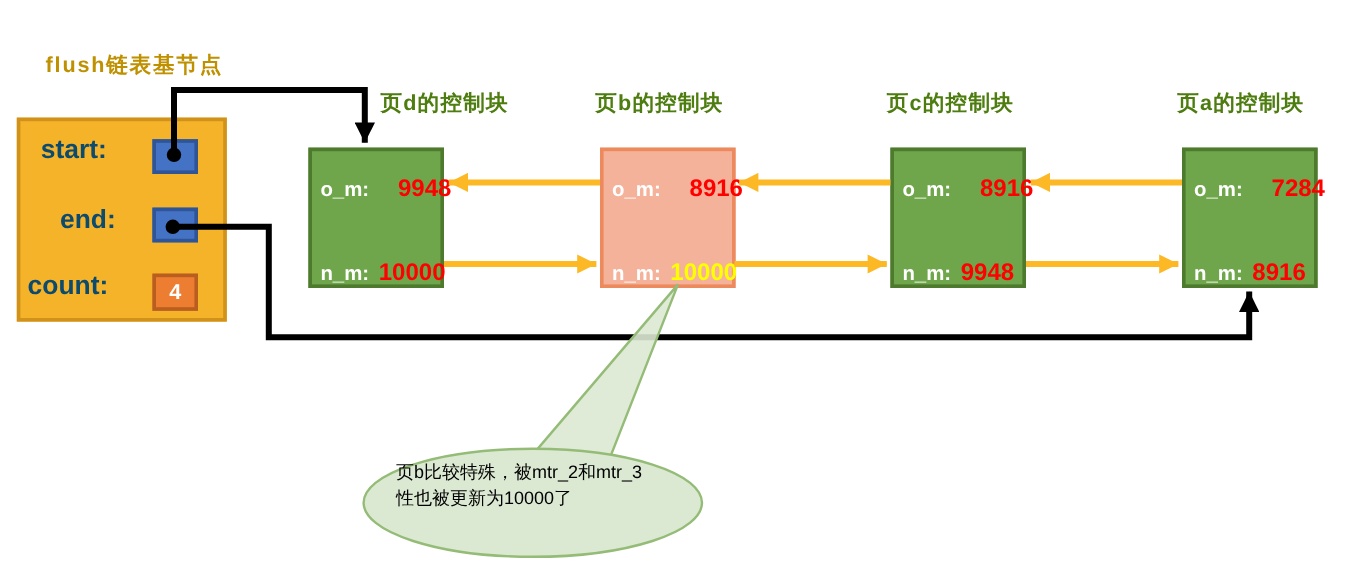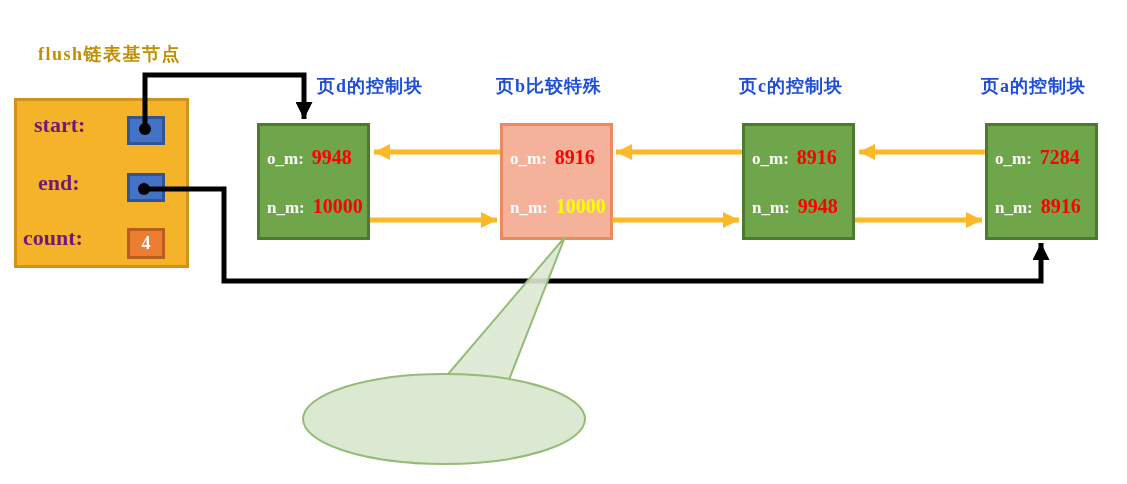--- a/index.html
+++ b/index.html
@@ -1,55 +1,55 @@
 <!DOCTYPE html>
 <html><head>
 <meta charset="utf-8">
 <style>
   html,body{margin:0;padding:0;background:#ffffff;}
   .canvas{
     position:relative;width:1127px;height:484px;background:#ffffff;
-    font-family:Liberation Serif, serif;overflow:hidden;
+    font-family:Liberation Sans, sans-serif;overflow:hidden;
   }
   .diagram-title{
     position:absolute;left:38px;top:42px;font-size:18px;font-weight:bold;
     color:#BF9000;letter-spacing:1.5px;z-index:2;white-space:nowrap;
   }
   .base-node{
     position:absolute;left:14px;top:98px;width:175px;height:170px;
     background:#F5B32A;border:3px solid #D0921B;box-sizing:border-box;z-index:2;
   }
-  .flabel{position:absolute;color:#701a75;font-weight:bold;font-size:22px;white-space:nowrap;}
+  .flabel{position:absolute;color:#0c4a6e;font-weight:bold;font-size:22px;white-space:nowrap;}
   .flabel.start{left:17px;top:11px;}
-  .flabel.end{left:21px;top:69px;}
+  .flabel.end{left:33px;top:69px;}
   .flabel.count{left:6px;top:124px;}
   .ptr-box{
     position:absolute;width:38px;height:29px;background:#4472C4;
     border:3px solid #2F5597;box-sizing:border-box;
   }
   .ptr-box.start{left:110px;top:15px;}
   .ptr-box.end{left:110px;top:72px;}
   .count-box{
     position:absolute;left:110px;top:127px;width:38px;height:31px;
     background:#ED7D31;border:3px solid #B85E1F;box-sizing:border-box;
     color:#fff;font-weight:bold;font-size:18px;
     display:flex;align-items:center;justify-content:center;
   }
   .block-label{
-    position:absolute;top:74px;font-size:18px;font-weight:bold;color:#1d4ed8;
+    position:absolute;top:74px;font-size:18px;font-weight:bold;color:#4d7c0f;
     letter-spacing:1px;white-space:nowrap;z-index:2;
   }
   .block{
     position:absolute;top:123px;width:113px;height:117px;box-sizing:border-box;z-index:2;
   }
   .block.green{background:#6FA64B;border:3px solid #4E7A2E;}
   .block.salmon{background:#F5B29A;border:3px solid #ED8A5D;}
   .brow{position:absolute;left:7px;display:flex;align-items:baseline;white-space:nowrap;}
-  .brow.om{top:20px;}
-  .brow.nm{top:69px;}
+  .brow.om{top:20px;gap:16px;}
+  .brow.nm{top:90px;}
   .bkey{color:#ffffff;font-weight:bold;font-size:17px;}
   .bval{font-weight:bold;font-size:20px;margin-left:8px;color:#FF0000;}
   .bval.yellow{color:#FFFF00;}
   svg.overlay{position:absolute;left:0;top:0;z-index:3;}
   .callout-text{
     position:absolute;left:330px;top:383px;width:250px;z-index:4;
     font-size:15px;line-height:21.5px;color:#000;white-space:nowrap;
   }
 </style>
 </head>
@@ -62,21 +62,21 @@
   <div class="base-node">
     <span class="flabel start">start:</span>
     <span class="ptr-box start"></span>
     <span class="flabel end">end:</span>
     <span class="ptr-box end"></span>
     <span class="flabel count">count:</span>
     <span class="count-box">4</span>
   </div>
 
   <div class="block-label" style="left:317px;">页d的控制块</div>
-  <div class="block-label" style="left:496px;">页b比较特殊</div>
+  <div class="block-label" style="left:496px;">页b的控制块</div>
   <div class="block-label" style="left:981px;">页a的控制块</div>
   <div class="block-label" style="left:739px;">页c的控制块</div>
 
   <div class="block green" style="left:257px;">
     <div class="brow om">
       <span class="bkey">o_m:</span>
       <span class="bval">9948</span>
     </div>
     <div class="brow nm">
       <span class="bkey">n_m:</span>
@@ -139,15 +139,17 @@
 
     <path d="M370,220 L497,220" fill="none" stroke="#FCB825" stroke-width="5" marker-end="url(#headO)"></path>
     <path d="M612,220 L739,220" fill="none" stroke="#FCB825" stroke-width="5" marker-end="url(#headO)"></path>
     <path d="M855,220 L982,220" fill="none" stroke="#FCB825" stroke-width="5" marker-end="url(#headO)"></path>
 
     <polygon points="565,237 437,387 503,395" fill="#DCE9D2" fill-opacity="0.9" stroke="#94BC77" stroke-width="2"></polygon>
     <ellipse cx="444" cy="419" rx="141" ry="45" fill="#DCE9D2" stroke="#94BC77" stroke-width="2"></ellipse>
   </svg>
 
   <div class="callout-text">
+    <div>页b比较特殊，被mtr_2和mtr_3</div>
+    <div>性也被更新为10000了</div>
   </div>
 
 </div>
 
 </body></html>

